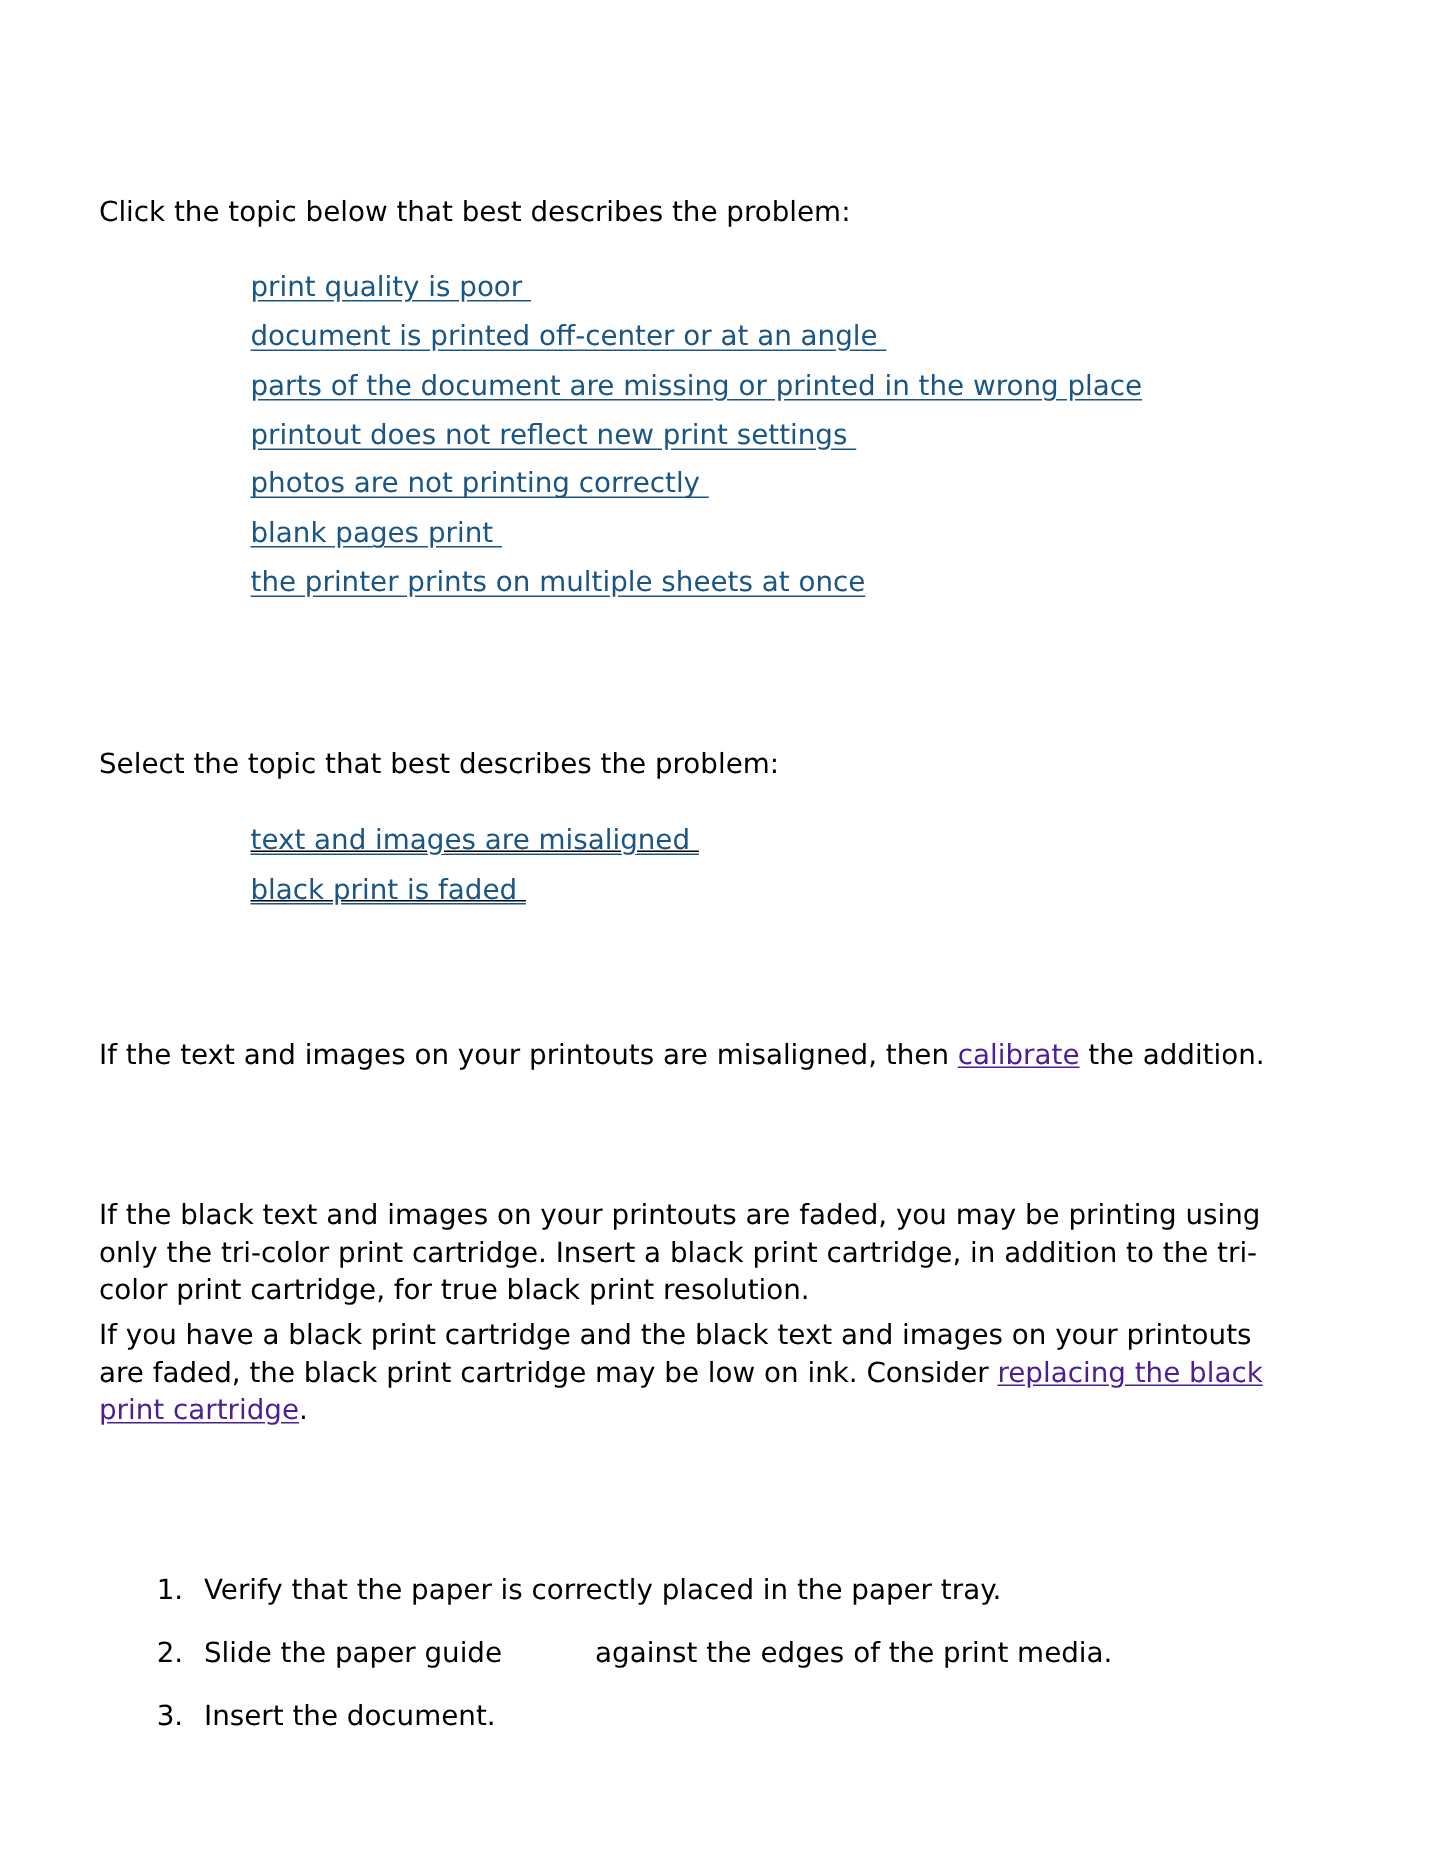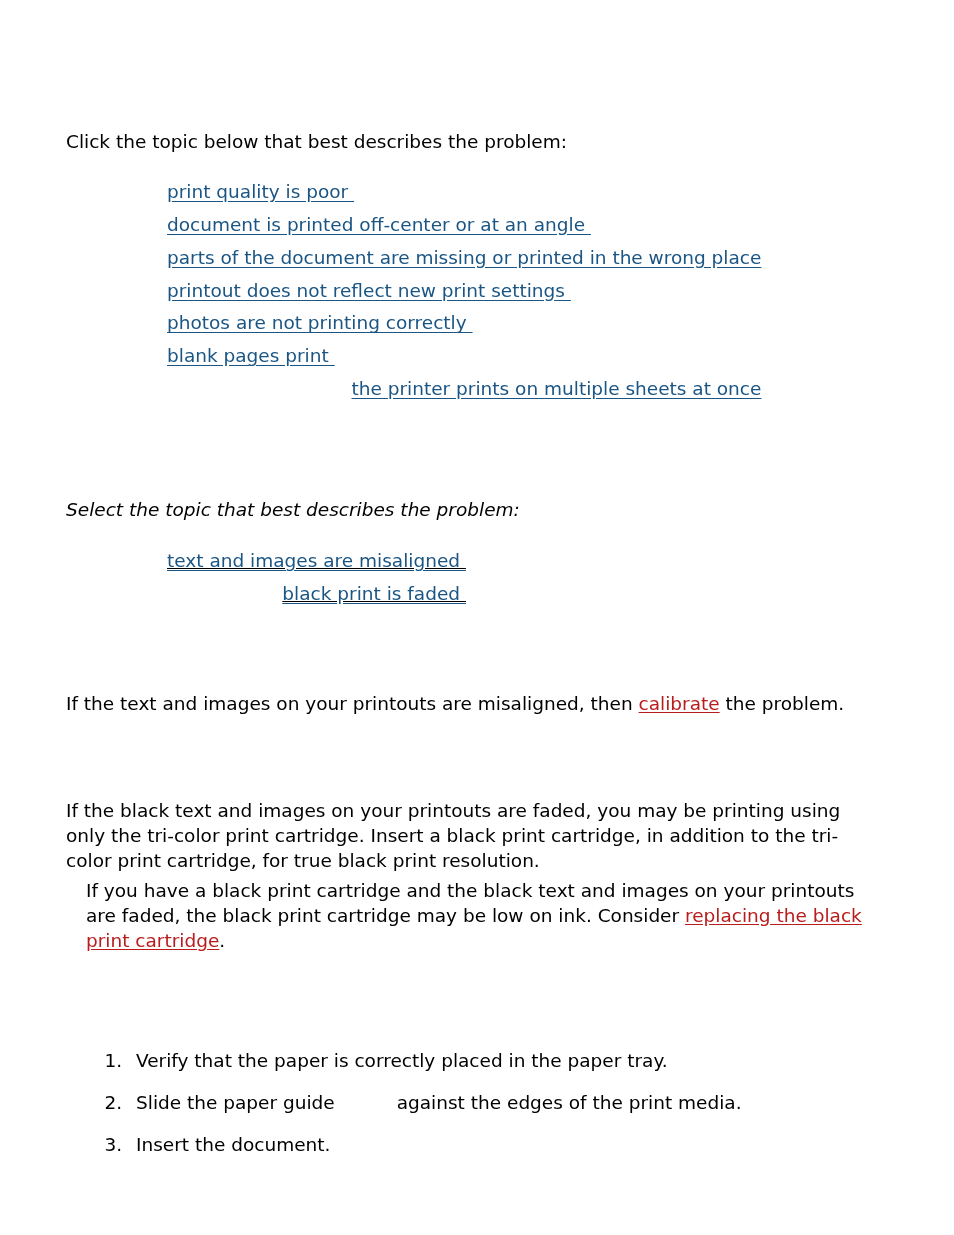--- a/index.html
+++ b/index.html
@@ -42,47 +42,47 @@
     margin: 0;
     padding: 0;
     list-style: none;
   }
   .linklist li {
     margin: 0 0 12.5px 0;
     padding: 0;
     line-height: 1.1;
     white-space: nowrap;
   }
-  .linklist li:last-child { margin-bottom: 0; text-align: right; }
+  .linklist li:last-child { margin-bottom: 0; }
 
   a.topic {
     color: #1a5584;
     text-decoration: underline;
     text-underline-offset: 3px;
     cursor: pointer;
     margin-left: 39px;
   }
 
   a.inline {
-    color: #b91c1c;
+    color: #4c1d95;
     text-decoration: underline;
     text-underline-offset: 2px;
     cursor: pointer;
   }
 
   
   .para {
     position: absolute;
     left: 66px;
     width: 796px;
     line-height: 1.35;
     color: #000;
     text-align: left;
   }
-  .para.p2 { margin-top: 0; margin-left: 20px; }
+  .para.p2 { margin-top: 0; }
 
   
   ol.steps {
     position: absolute;
     left: 66px;
     margin: 0;
     padding: 0 0 0 62px;
     list-style: decimal;
     list-style-position: outside;
   }
@@ -110,28 +110,28 @@
   <ul class="linklist" id="topic-list-1" style="top:182px;">
       <li><a class="topic">print quality is poor&nbsp;</a></li>
       <li><a class="topic">document is printed off-center or at an angle&nbsp;</a></li>
       <li><a class="topic">parts of the document are missing or printed in the wrong place</a></li>
       <li><a class="topic">printout does not reflect new print settings&nbsp;</a></li>
       <li><a class="topic">photos are not printing correctly&nbsp;</a></li>
       <li><a class="topic">blank pages print&nbsp;</a></li>
       <li><a class="topic">the printer prints on multiple sheets at once</a></li>
     </ul>
 
-  <div class="intro" style="top:498px;font-style:italic;">Select the topic that best describes the problem:</div>
+  <div class="intro" style="top:498px;">Select the topic that best describes the problem:</div>
 
   <ul class="linklist" id="topic-list-2" style="top:551px;text-decoration:underline;">
       <li><a class="topic">text and images are misaligned&nbsp;</a></li>
       <li><a class="topic">black print is faded&nbsp;</a></li>
     </ul>
 
-  <div class="para" style="top:692px;"><span>If the text and images on your printouts are misaligned, then </span><a class="inline">calibrate</a><span> the problem.</span></div>
+  <div class="para" style="top:692px;"><span>If the text and images on your printouts are misaligned, then </span><a class="inline">calibrate</a><span> the addition.</span></div>
 
   <div class="para" style="top:799px;">If the black text and images on your printouts are faded, you may be printing using only the tri-color print cartridge. Insert a black print cartridge, in addition to the tri-color print cartridge, for true black print resolution.</div>
 
   <div class="para p2" style="top:879px;"><span>If you have a black print cartridge and the black text and images on your printouts are faded, the black print cartridge may be low on ink. Consider </span><a class="inline">replacing the black print cartridge</a><span>.</span></div>
 
   <ol class="steps" id="steps-list" style="top:1050px;">
       <li><span>Verify that the paper is correctly placed in the paper tray.</span></li>
       <li><span>Slide the paper guide</span><span class="imggap"></span><span>against the edges of the print media.</span></li>
       <li><span>Insert the document.</span></li>
     </ol>

